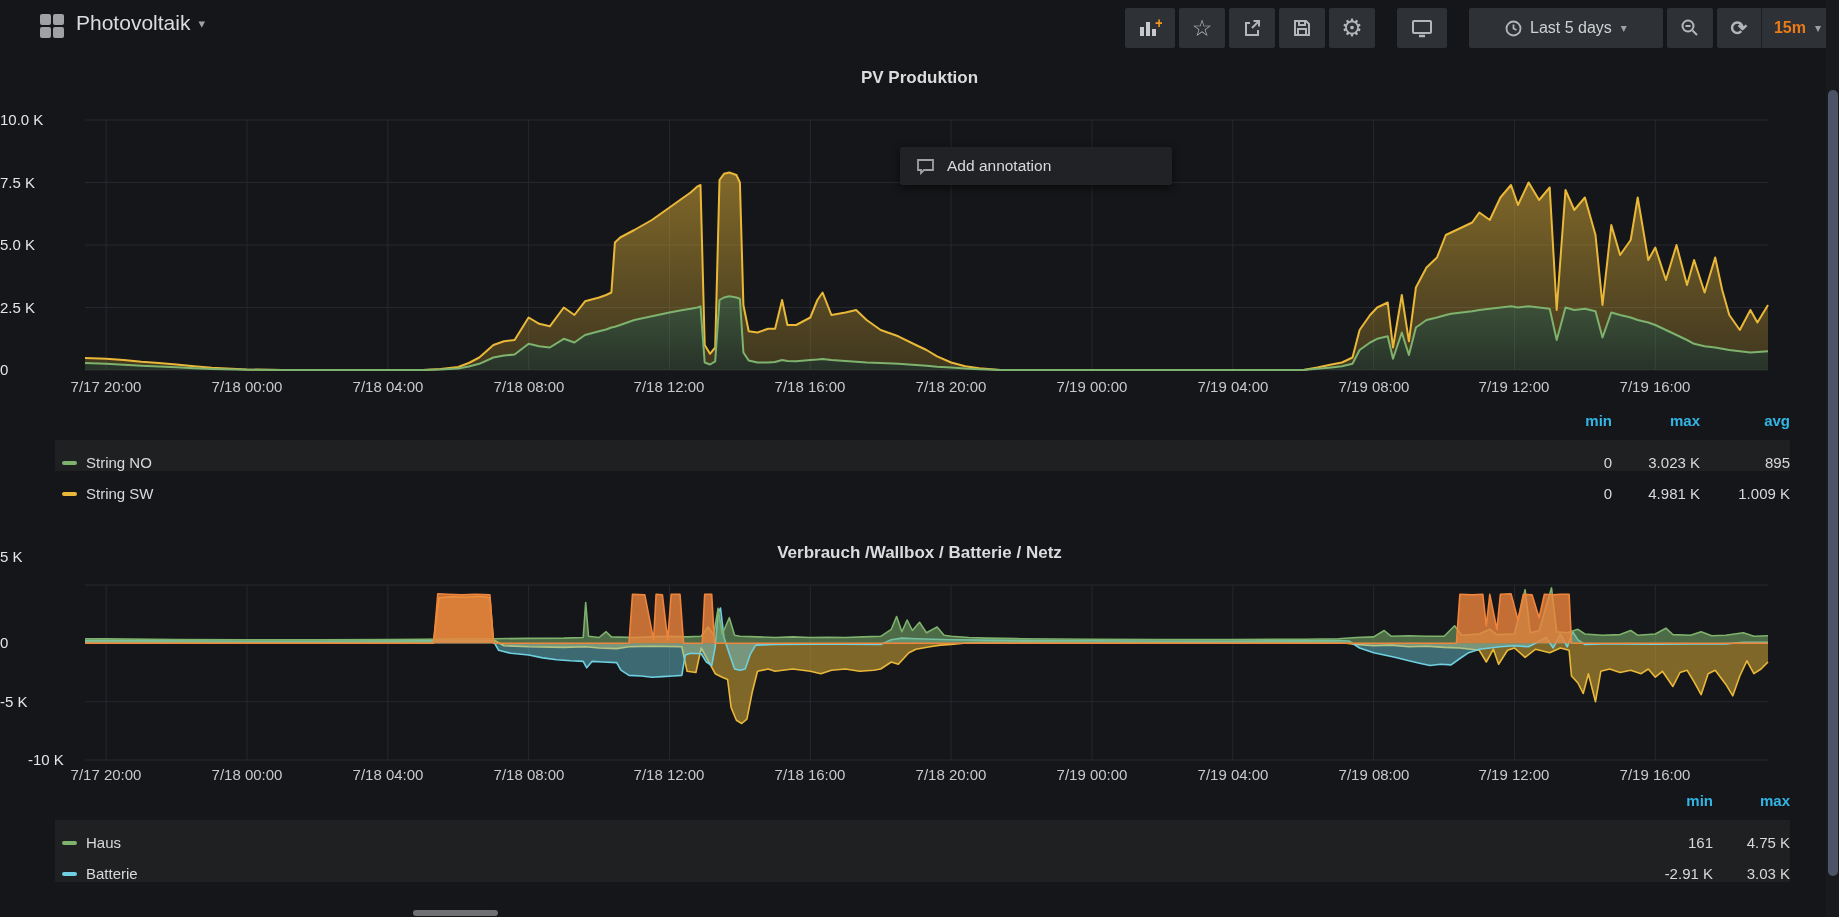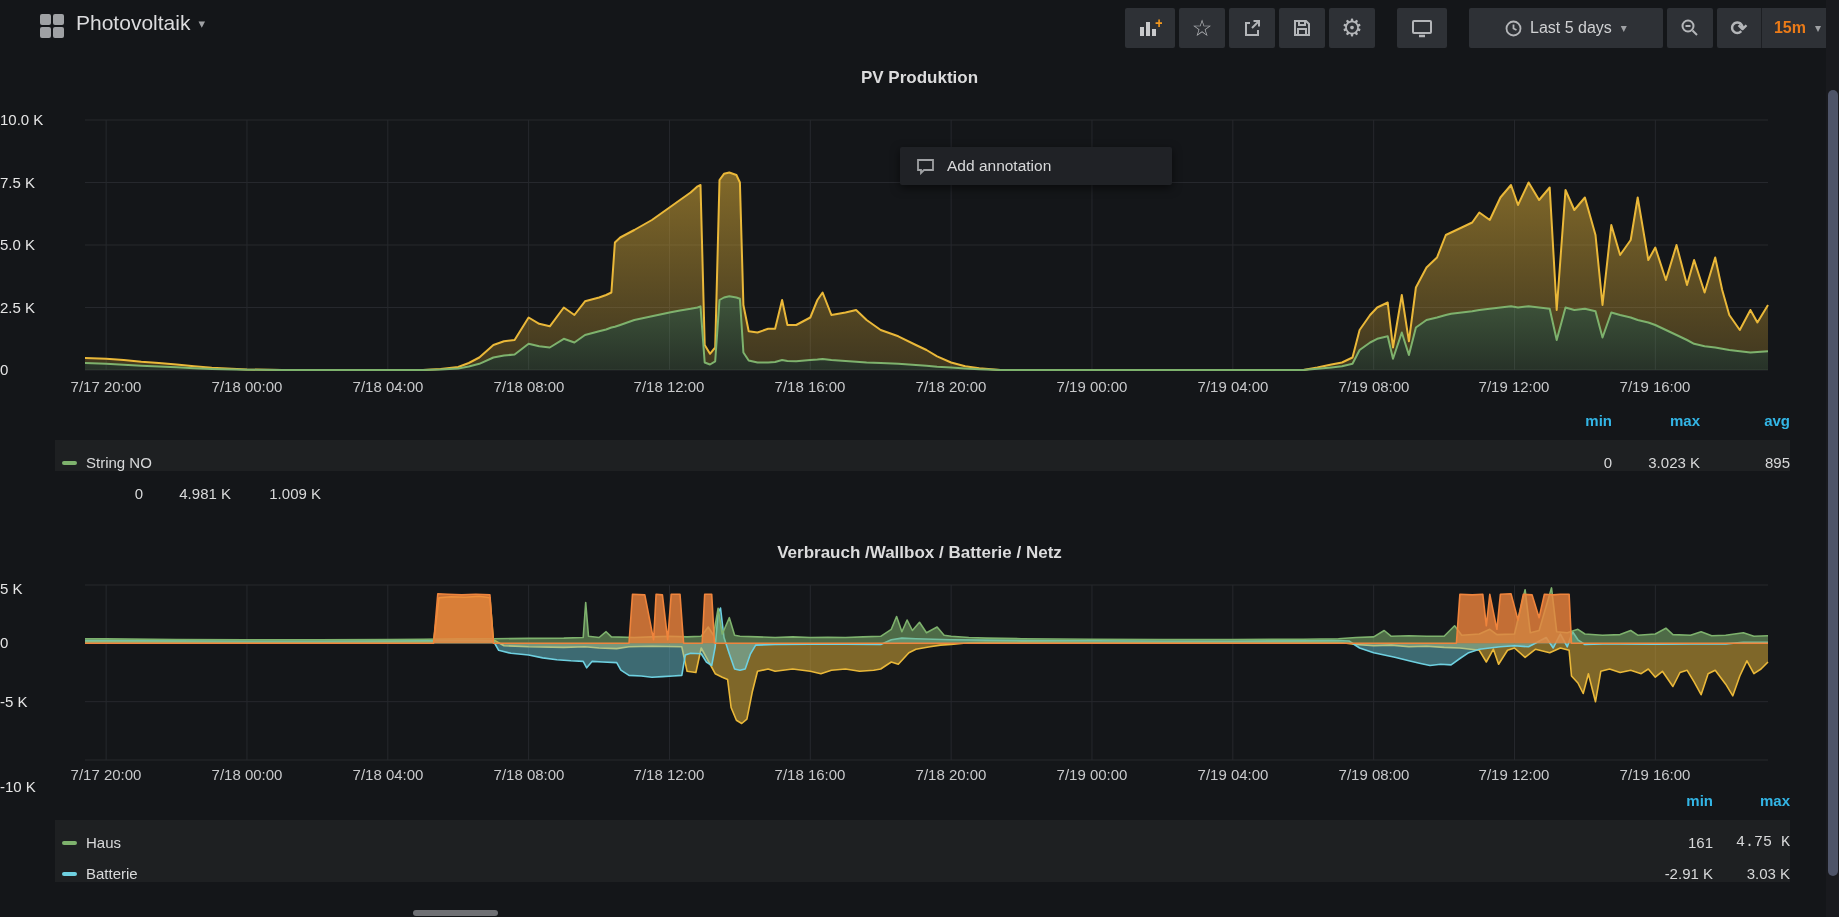--- a/index.html
+++ b/index.html
@@ -213,38 +213,42 @@
     <div class="lrow hl">
       <div class="name">
         <span class="swatch" style="background: rgb(126, 178, 109);"></span>
         <span>String NO</span>
       </div>
       <div class="lcell" style="width: 88px;">0</div>
       <div class="lcell" style="width: 88px;">3.023 K</div>
       <div class="lcell" style="width: 90px;">895</div>
     </div>
     <div class="lrow">
+      <div class="name">
+        <span class="swatch" style="background: rgb(234, 184, 57);"></span>
+        <span>String SW</span>
+      </div>
       <div class="lcell" style="width: 88px;">0</div>
       <div class="lcell" style="width: 88px;">4.981 K</div>
       <div class="lcell" style="width: 90px;">1.009 K</div>
     </div>
   </div>
 <div class="legend" id="legend1" style="top:792px;">
     <div class="lhead">
       <div class="name"></div>
       <div class="lcell" style="width: 77px;">min</div>
       <div class="lcell" style="width: 77px;">max</div>
     </div>
     <div class="lrow hl">
       <div class="name">
         <span class="swatch" style="background: rgb(126, 178, 109);"></span>
         <span>Haus</span>
       </div>
       <div class="lcell" style="width: 77px;">161</div>
-      <div class="lcell" style="width: 77px; font-family: Liberation Mono, monospace;">4.75 K</div>
+      <div class="lcell" style="width: 77px;">4.75 K</div>
     </div>
     <div class="lrow hl">
       <div class="name">
         <span class="swatch" style="background: rgb(110, 208, 224);"></span>
         <span>Batterie</span>
       </div>
       <div class="lcell" style="width: 77px;">-2.91 K</div>
       <div class="lcell" style="width: 77px;">3.03 K</div>
     </div>
   </div>
@@ -263,24 +267,24 @@
 <div class="xlab" style="left:323px;top:378px;">7/18 04:00</div>
 <div class="xlab" style="left:464px;top:378px;">7/18 08:00</div>
 <div class="xlab" style="left:604px;top:378px;">7/18 12:00</div>
 <div class="xlab" style="left:745px;top:378px;">7/18 16:00</div>
 <div class="xlab" style="left:886px;top:378px;">7/18 20:00</div>
 <div class="xlab" style="left:1027px;top:378px;">7/19 00:00</div>
 <div class="xlab" style="left:1168px;top:378px;">7/19 04:00</div>
 <div class="xlab" style="left:1309px;top:378px;">7/19 08:00</div>
 <div class="xlab" style="left:1449px;top:378px;">7/19 12:00</div>
 <div class="xlab" style="left:1590px;top:378px;">7/19 16:00</div>
-<div class="ylab" style="top:580px;">5 K</div>
+<div class="ylab" style="top:548px;">5 K</div>
 <div class="ylab" style="top:634px;">0</div>
 <div class="ylab" style="top:693px;">-5 K</div>
-<div class="ylab" style="top:778px;">-10 K</div>
+<div class="ylab" style="top:751px;margin-left:28px;">-10 K</div>
 <div class="xlab" style="left:41px;top:766px;">7/17 20:00</div>
 <div class="xlab" style="left:182px;top:766px;">7/18 00:00</div>
 <div class="xlab" style="left:323px;top:766px;">7/18 04:00</div>
 <div class="xlab" style="left:464px;top:766px;">7/18 08:00</div>
 <div class="xlab" style="left:604px;top:766px;">7/18 12:00</div>
 <div class="xlab" style="left:745px;top:766px;">7/18 16:00</div>
 <div class="xlab" style="left:886px;top:766px;">7/18 20:00</div>
 <div class="xlab" style="left:1027px;top:766px;">7/19 00:00</div>
 <div class="xlab" style="left:1168px;top:766px;">7/19 04:00</div>
 <div class="xlab" style="left:1309px;top:766px;">7/19 08:00</div>

